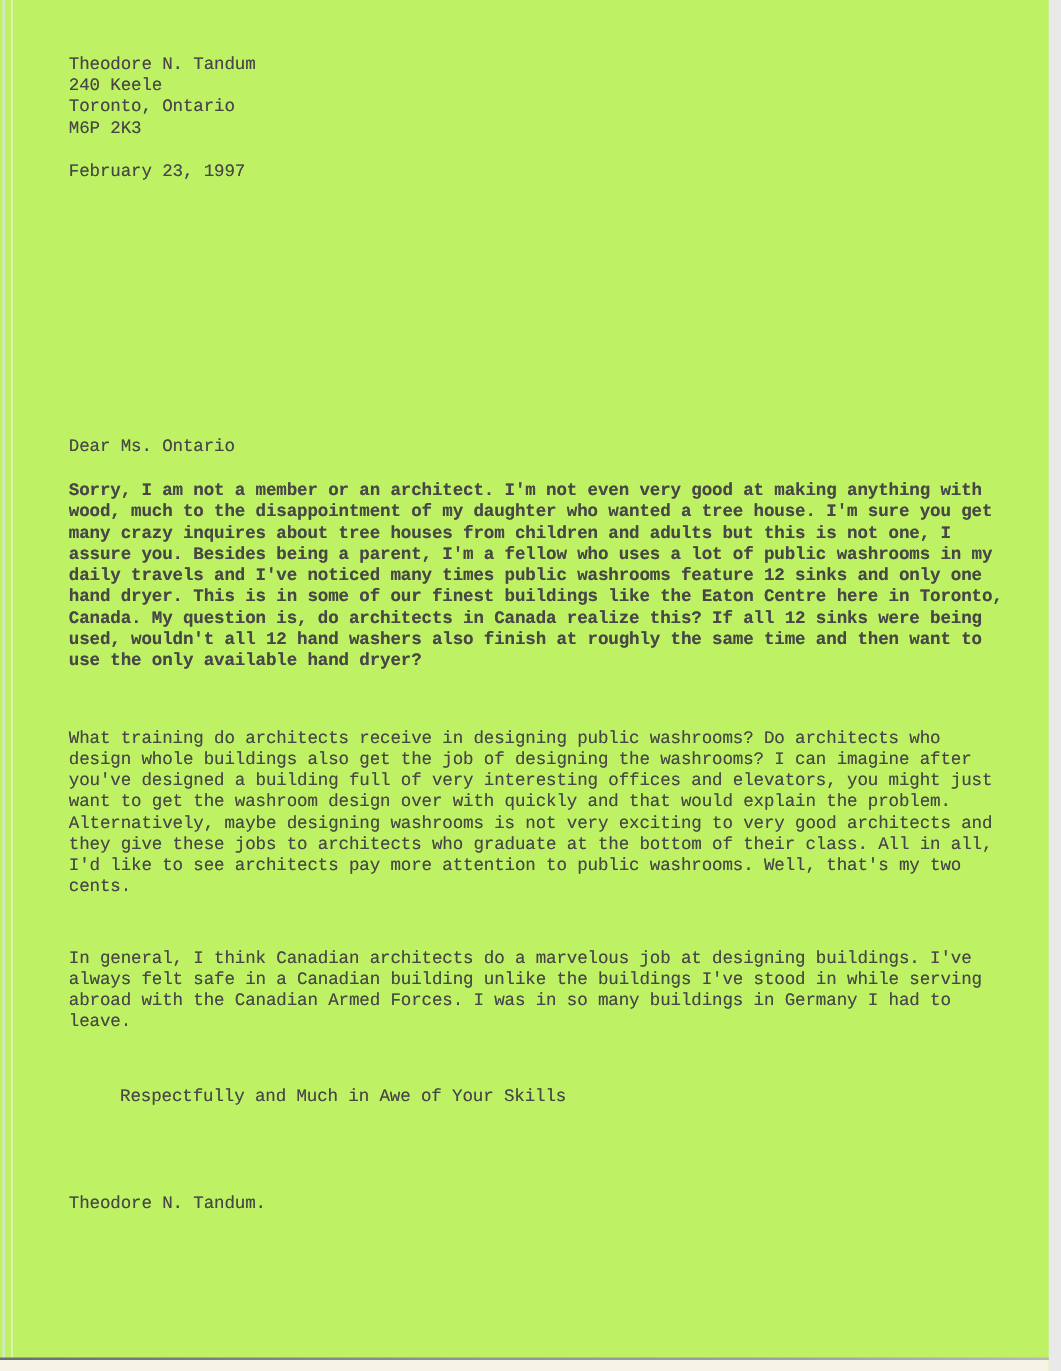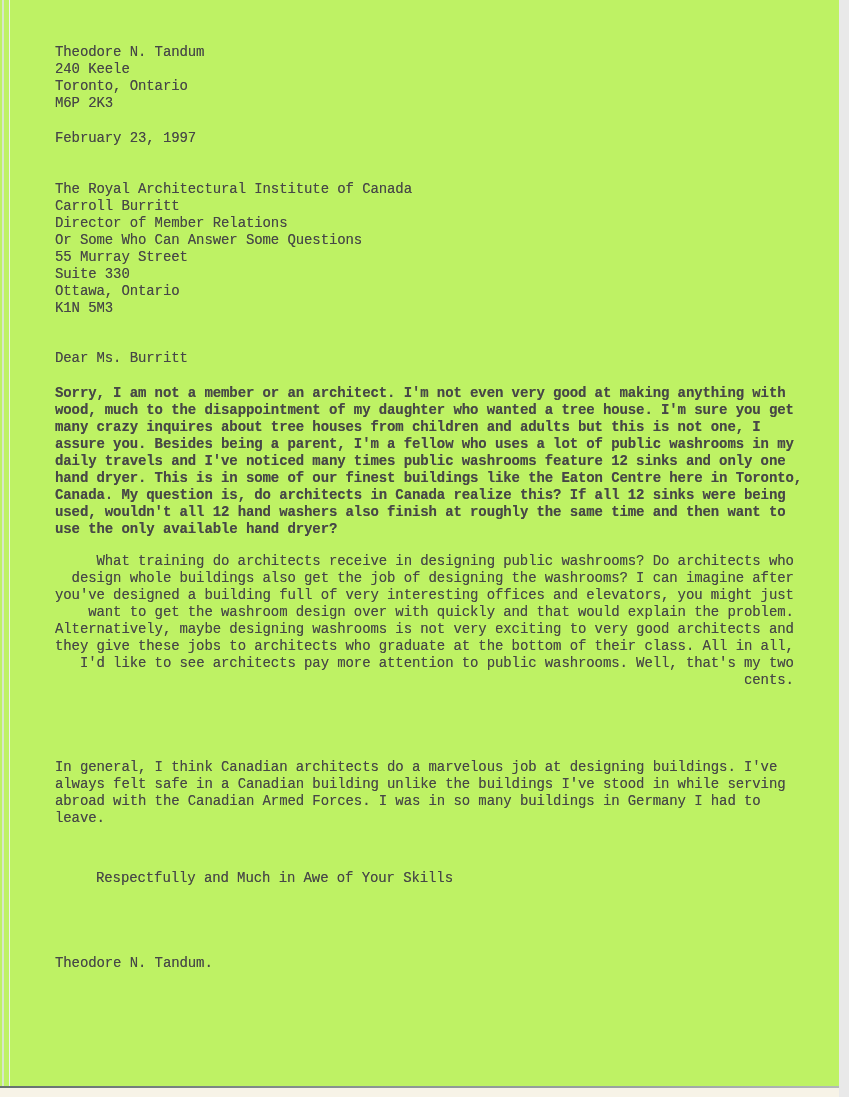--- a/index.html
+++ b/index.html
@@ -25,21 +25,21 @@
     margin: 0;
     white-space: pre;
     font: inherit;
     letter-spacing: -0.1px;
   }
   .sender      { top: 44px;  }
   .date        { top: 130px; }
   .recipient   { top: 181px; }
   .salutation  { top: 350px; }
   .para1       { top: 385px; font-weight: bold; }
-  .para2       { top: 553px; text-align: right; }
+  .para2       { top: 583px; }
   .para3       { top: 703px; }
   .para4       { top: 759px; }
   .closing     { top: 870px; margin-left: 41px; }
   .signature   { top: 955px; }
 
   
   .scan-left {
     position: absolute;
     left: 2px; top: 0;
     width: 2px; height: 1097px;
@@ -69,30 +69,22 @@
 <body>
 
 <div class="page">
   <pre class="block sender">Theodore N. Tandum
 240 Keele
 Toronto, Ontario
 M6P 2K3</pre>
 
   <pre class="block date">February 23, 1997</pre>
 
-  <pre class="block recipient">The Royal Architectural Institute of Canada
-Carroll Burritt
-Director of Member Relations
-Or Some Who Can Answer Some Questions
-55 Murray Street
-Suite 330
-Ottawa, Ontario
-K1N 5M3</pre>
 
-  <pre class="block salutation">Dear Ms. Burritt</pre>
+  <pre class="block salutation">Dear Ms. Ontario</pre>
 
   <pre class="block para1">Sorry, I am not a member or an architect. I'm not even very good at making anything with
 wood, much to the disappointment of my daughter who wanted a tree house. I'm sure you get
 many crazy inquires about tree houses from children and adults but this is not one, I
 assure you. Besides being a parent, I'm a fellow who uses a lot of public washrooms in my
 daily travels and I've noticed many times public washrooms feature 12 sinks and only one
 hand dryer. This is in some of our finest buildings like the Eaton Centre here in Toronto,
 Canada. My question is, do architects in Canada realize this? If all 12 sinks were being
 used, wouldn't all 12 hand washers also finish at roughly the same time and then want to
 use the only available hand dryer?</pre>

